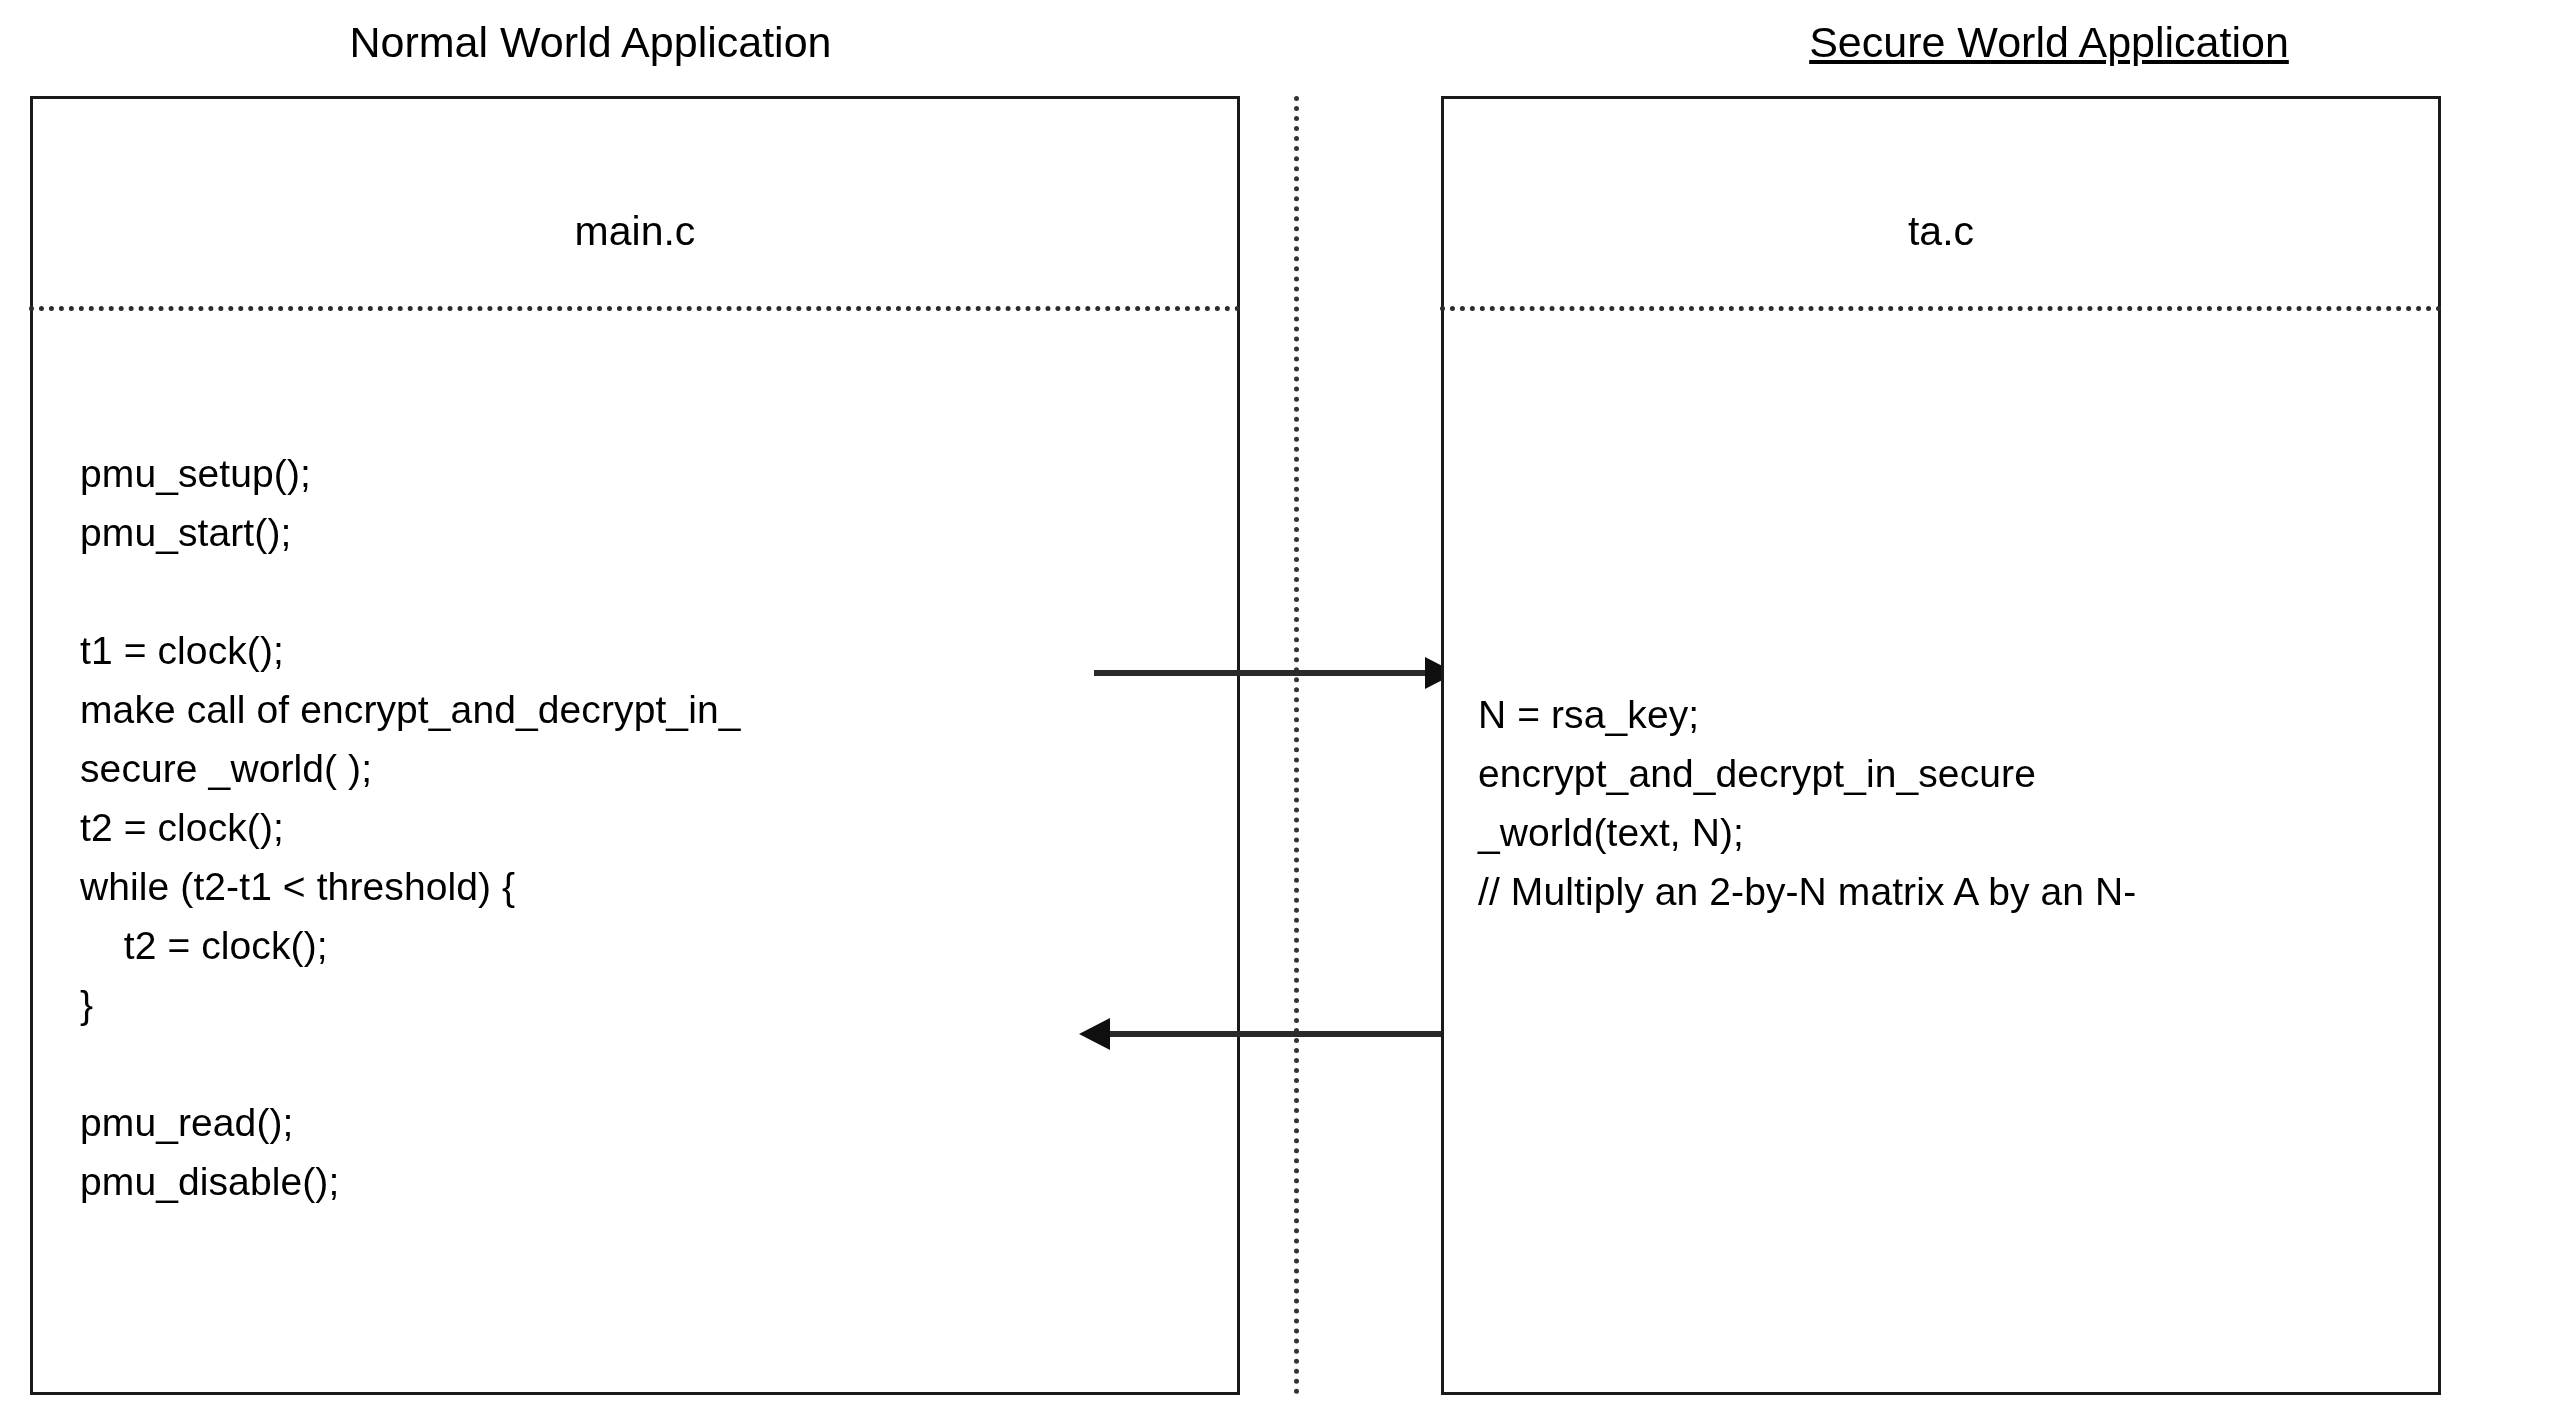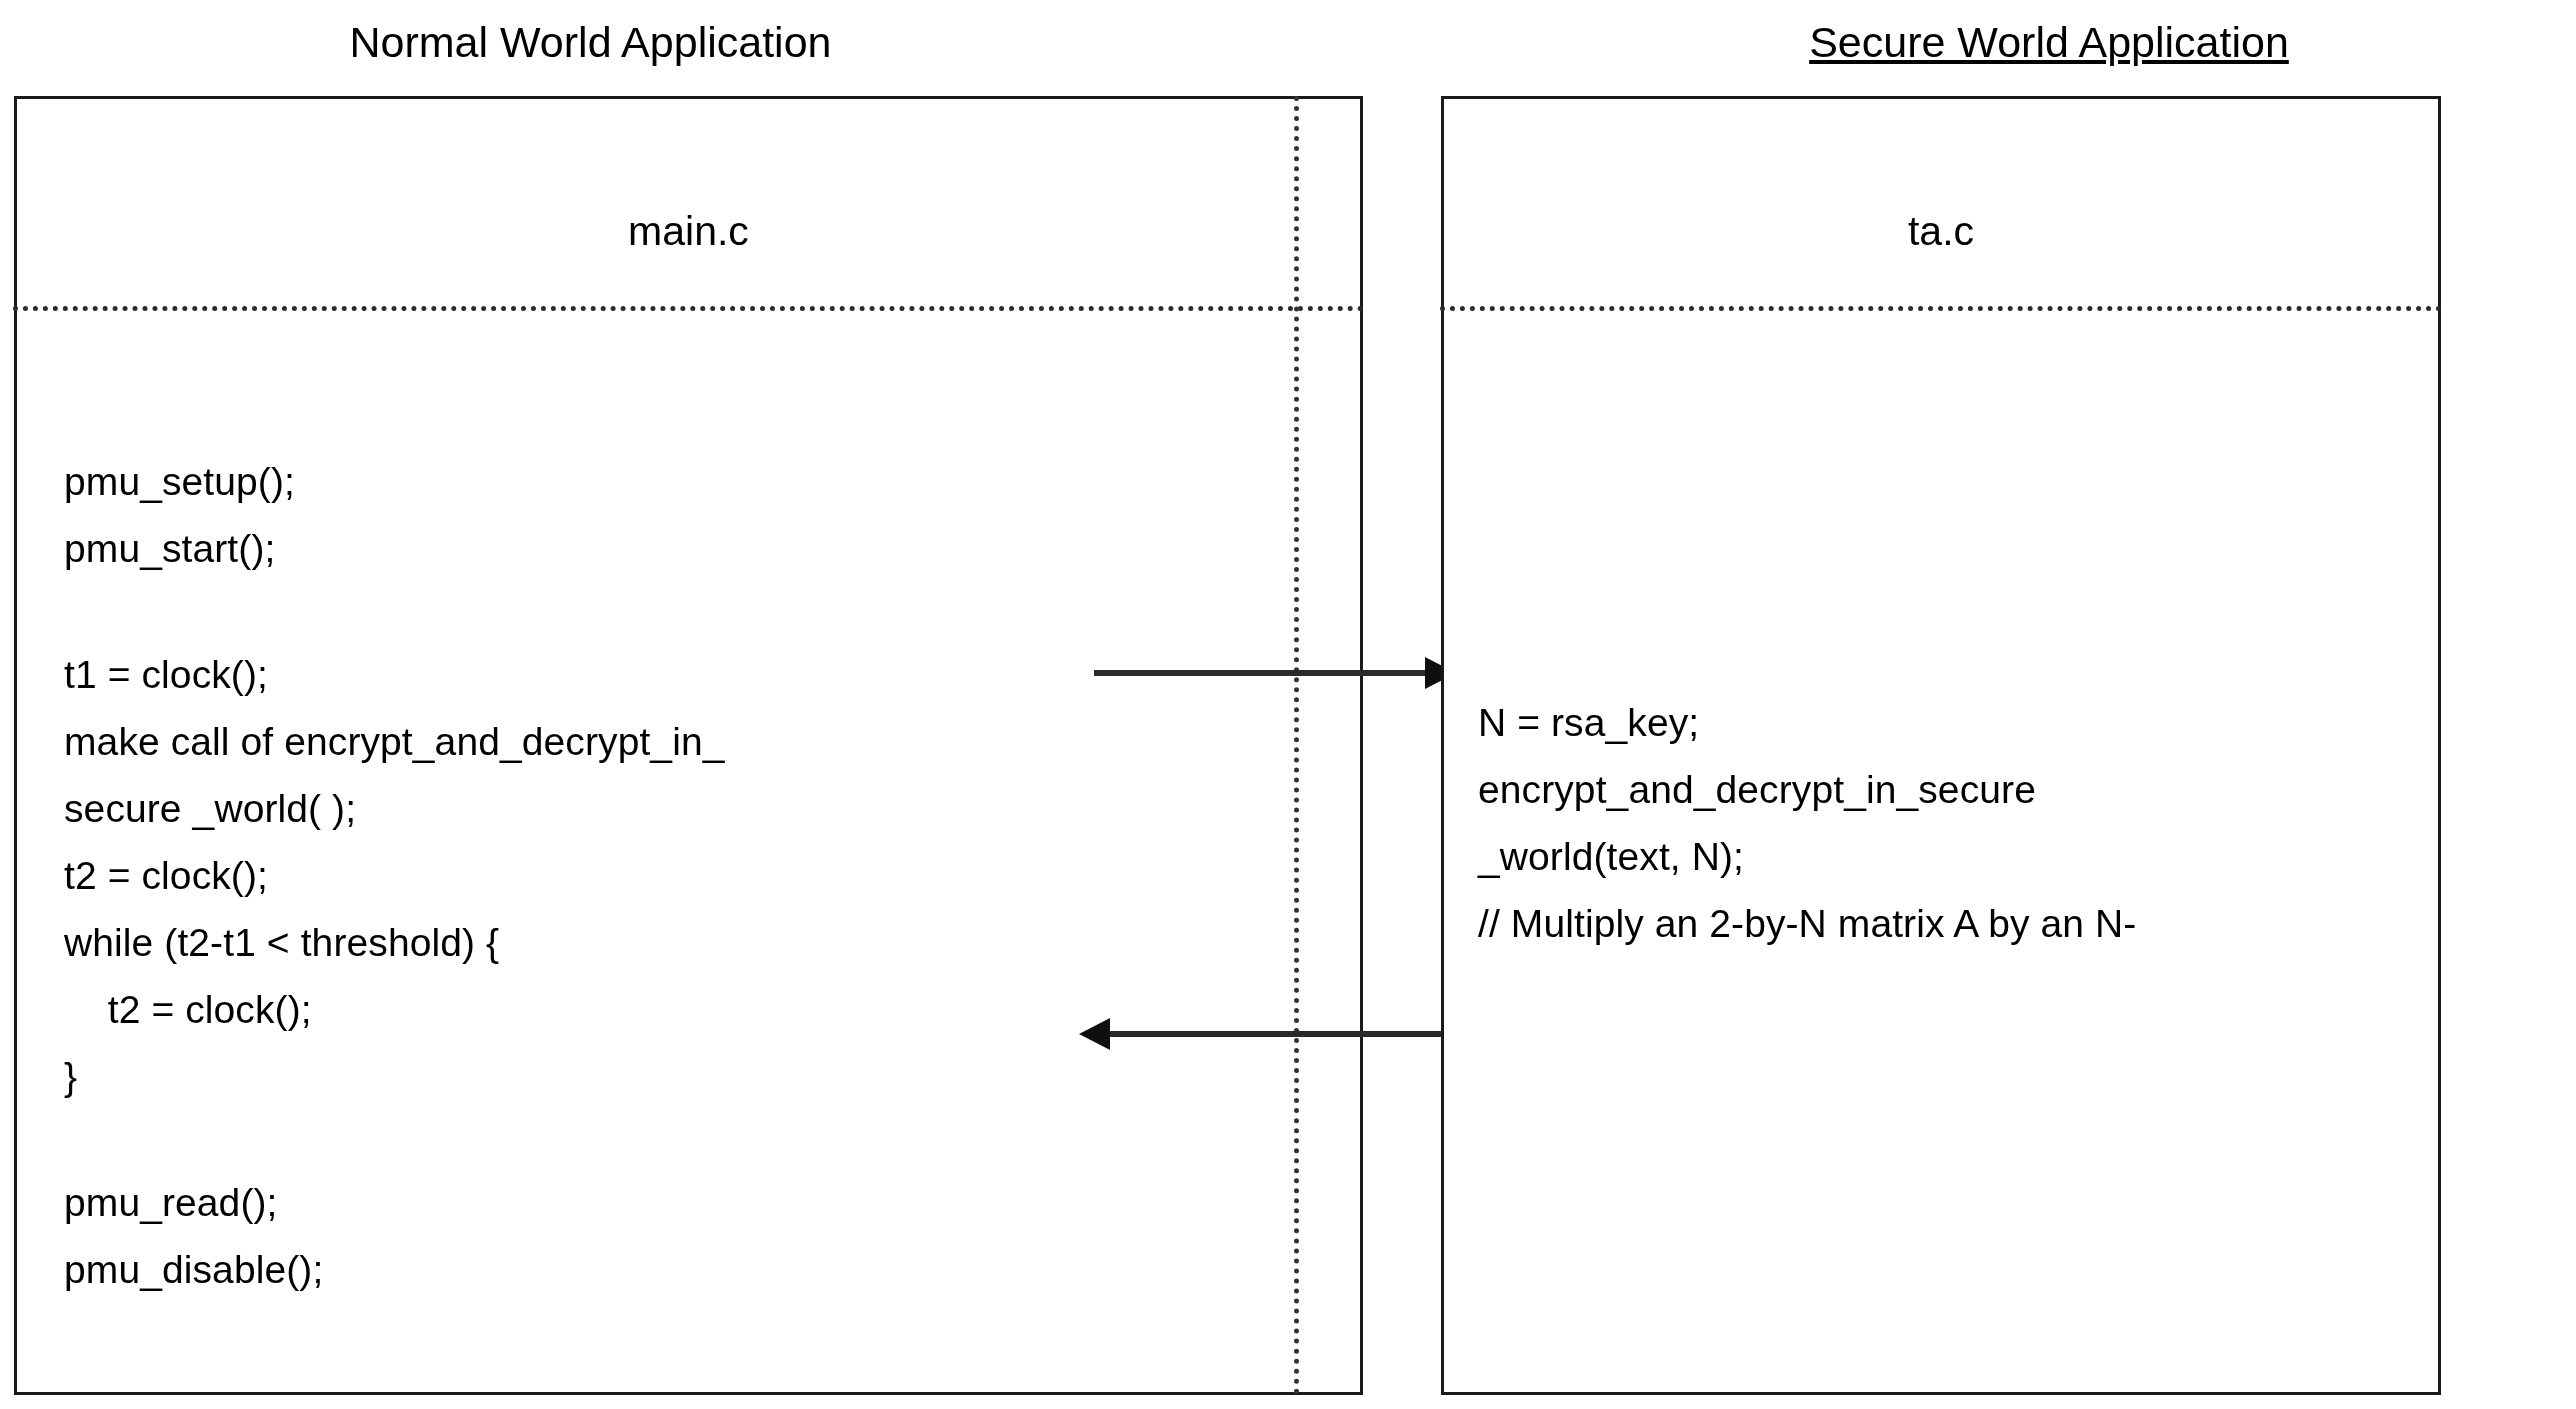--- a/index.html
+++ b/index.html
@@ -40,21 +40,21 @@
 
   
   .panel {
     position: absolute;
     top: 96px;
     height: 1299px;
     border: 3.9px solid #1a1a1a;
     background: #ffffff;
     box-sizing: border-box;
   }
-  #panel-left  { left: 14px;   width: 1349px; }
+  #panel-left  { left: 30px;   width: 1210px; }
   #panel-right { left: 1441px; width: 1000px; }
 
   .panel-title {
     position: absolute;
     left: 0;
     right: 0;
     top: 110px;
     text-align: center;
     font-size: 41px;
     line-height: 1.1;
@@ -75,21 +75,21 @@
   .code {
     position: absolute;
     font-size: 39px;
     line-height: 1.5;
     white-space: pre;
     color: #000;
     letter-spacing: 0.1px;
   }
   #code-left  { left: 47px;  top: 346px;  width: 1047px; }
   #code-right { left: 34px;  top: 587px;  width: 1047px; }
-  .code .line { height: 59px; margin-top: 8px; }
+  .code .line { height: 59px; }
   .code .blank { height: 59px; }
 
   
   #world-separator {
     position: absolute;
     left: 1294px;
     top: 96px;
     width: 0;
     height: 1299px;
     border-left: 5.5px dotted #333333;

